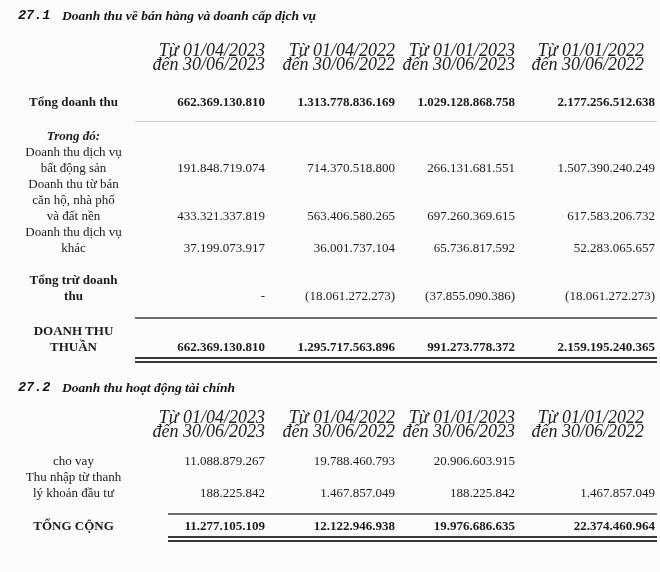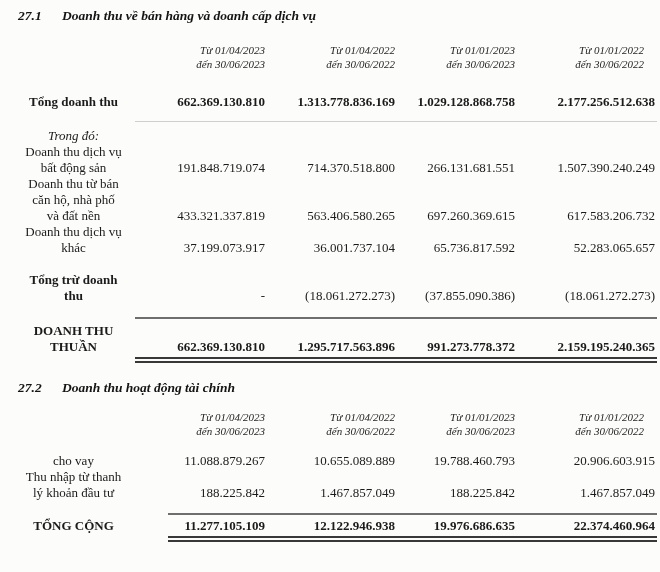--- a/index.html
+++ b/index.html
@@ -13,50 +13,50 @@
     box-sizing:border-box;
     padding:7px 3px 0 18px;
     font-size:13px;
   }
   .sec-heading{
     display:flex;
     font-weight:bold;font-style:italic;
     font-size:13.5px;line-height:17px;
     color:#141414;
   }
-  .sec-num{width:44px;flex:0 0 44px;}
+  .sec-num{width:44px;flex:0 0 44px;font-family:Liberation Mono, monospace;}
   .grid{
     display:grid;
     grid-template-columns:117px 130px 130px 120px 140px;
     align-items:end;
   }
   .hdr-row{margin-top:19px;}
   .hdr-cell{
     text-align:right;
     font-style:italic;
-    font-size:11px;line-height:14px;
+    font-size:18px;line-height:14px;
     color:#1e1e1e;
     white-space:nowrap;
     font-family:Liberation Serif, serif;
   }
   .hdr-cell.last{padding-right:11px;}
   .hdr-cell span{display:block;}
   .lbl{
     line-height:16px;
     padding-right:6px;
     text-align:center;
   }
   .lbl span{display:block;}
   .num{
     text-align:right;
     line-height:16px;
     white-space:nowrap;
   }
   .bold{font-weight:bold;}
-  .italic{font-style:italic;}
+  .italic{font-style:italic;font-weight:bold;}
   .r-total{margin-top:23px;}
   .r-trongdo{margin-top:6px;}
   .r-giamtru{margin-top:16px;}
   .r-net{margin-top:4px;}
   .r-first2{margin-top:15px;}
   .r-tc{margin-top:3px;}
   .rule-faint{height:1px;background:#cfcfcd;margin-left:117px;margin-top:11px;}
   .rule-med{height:2px;background:#6e6e6e;margin-left:117px;margin-top:13px;}
   .rule-med.s2{margin-left:150px;margin-top:12px;}
   .rule-double{height:2px;border-top:2px solid #383838;border-bottom:2px solid #383838;margin-left:117px;margin-top:2px;}
@@ -202,21 +202,20 @@
         <span>Từ 01/01/2022</span>
         <span>đến 30/06/2022</span>
       </div>
     </div>
 
     <div class="grid r-first2">
       <div class="lbl">
         <span>cho vay</span>
       </div>
       <div class="num">11.088.879.267</div>
-      <div class="num">10.655.089.889</div>
       <div class="num">19.788.460.793</div>
       <div class="num">20.906.603.915</div>
     </div>
 
     <div class="grid">
       <div class="lbl">
         <span>Thu nhập từ thanh</span>
         <span>lý khoản đầu tư</span>
       </div>
       <div class="num">188.225.842</div>

